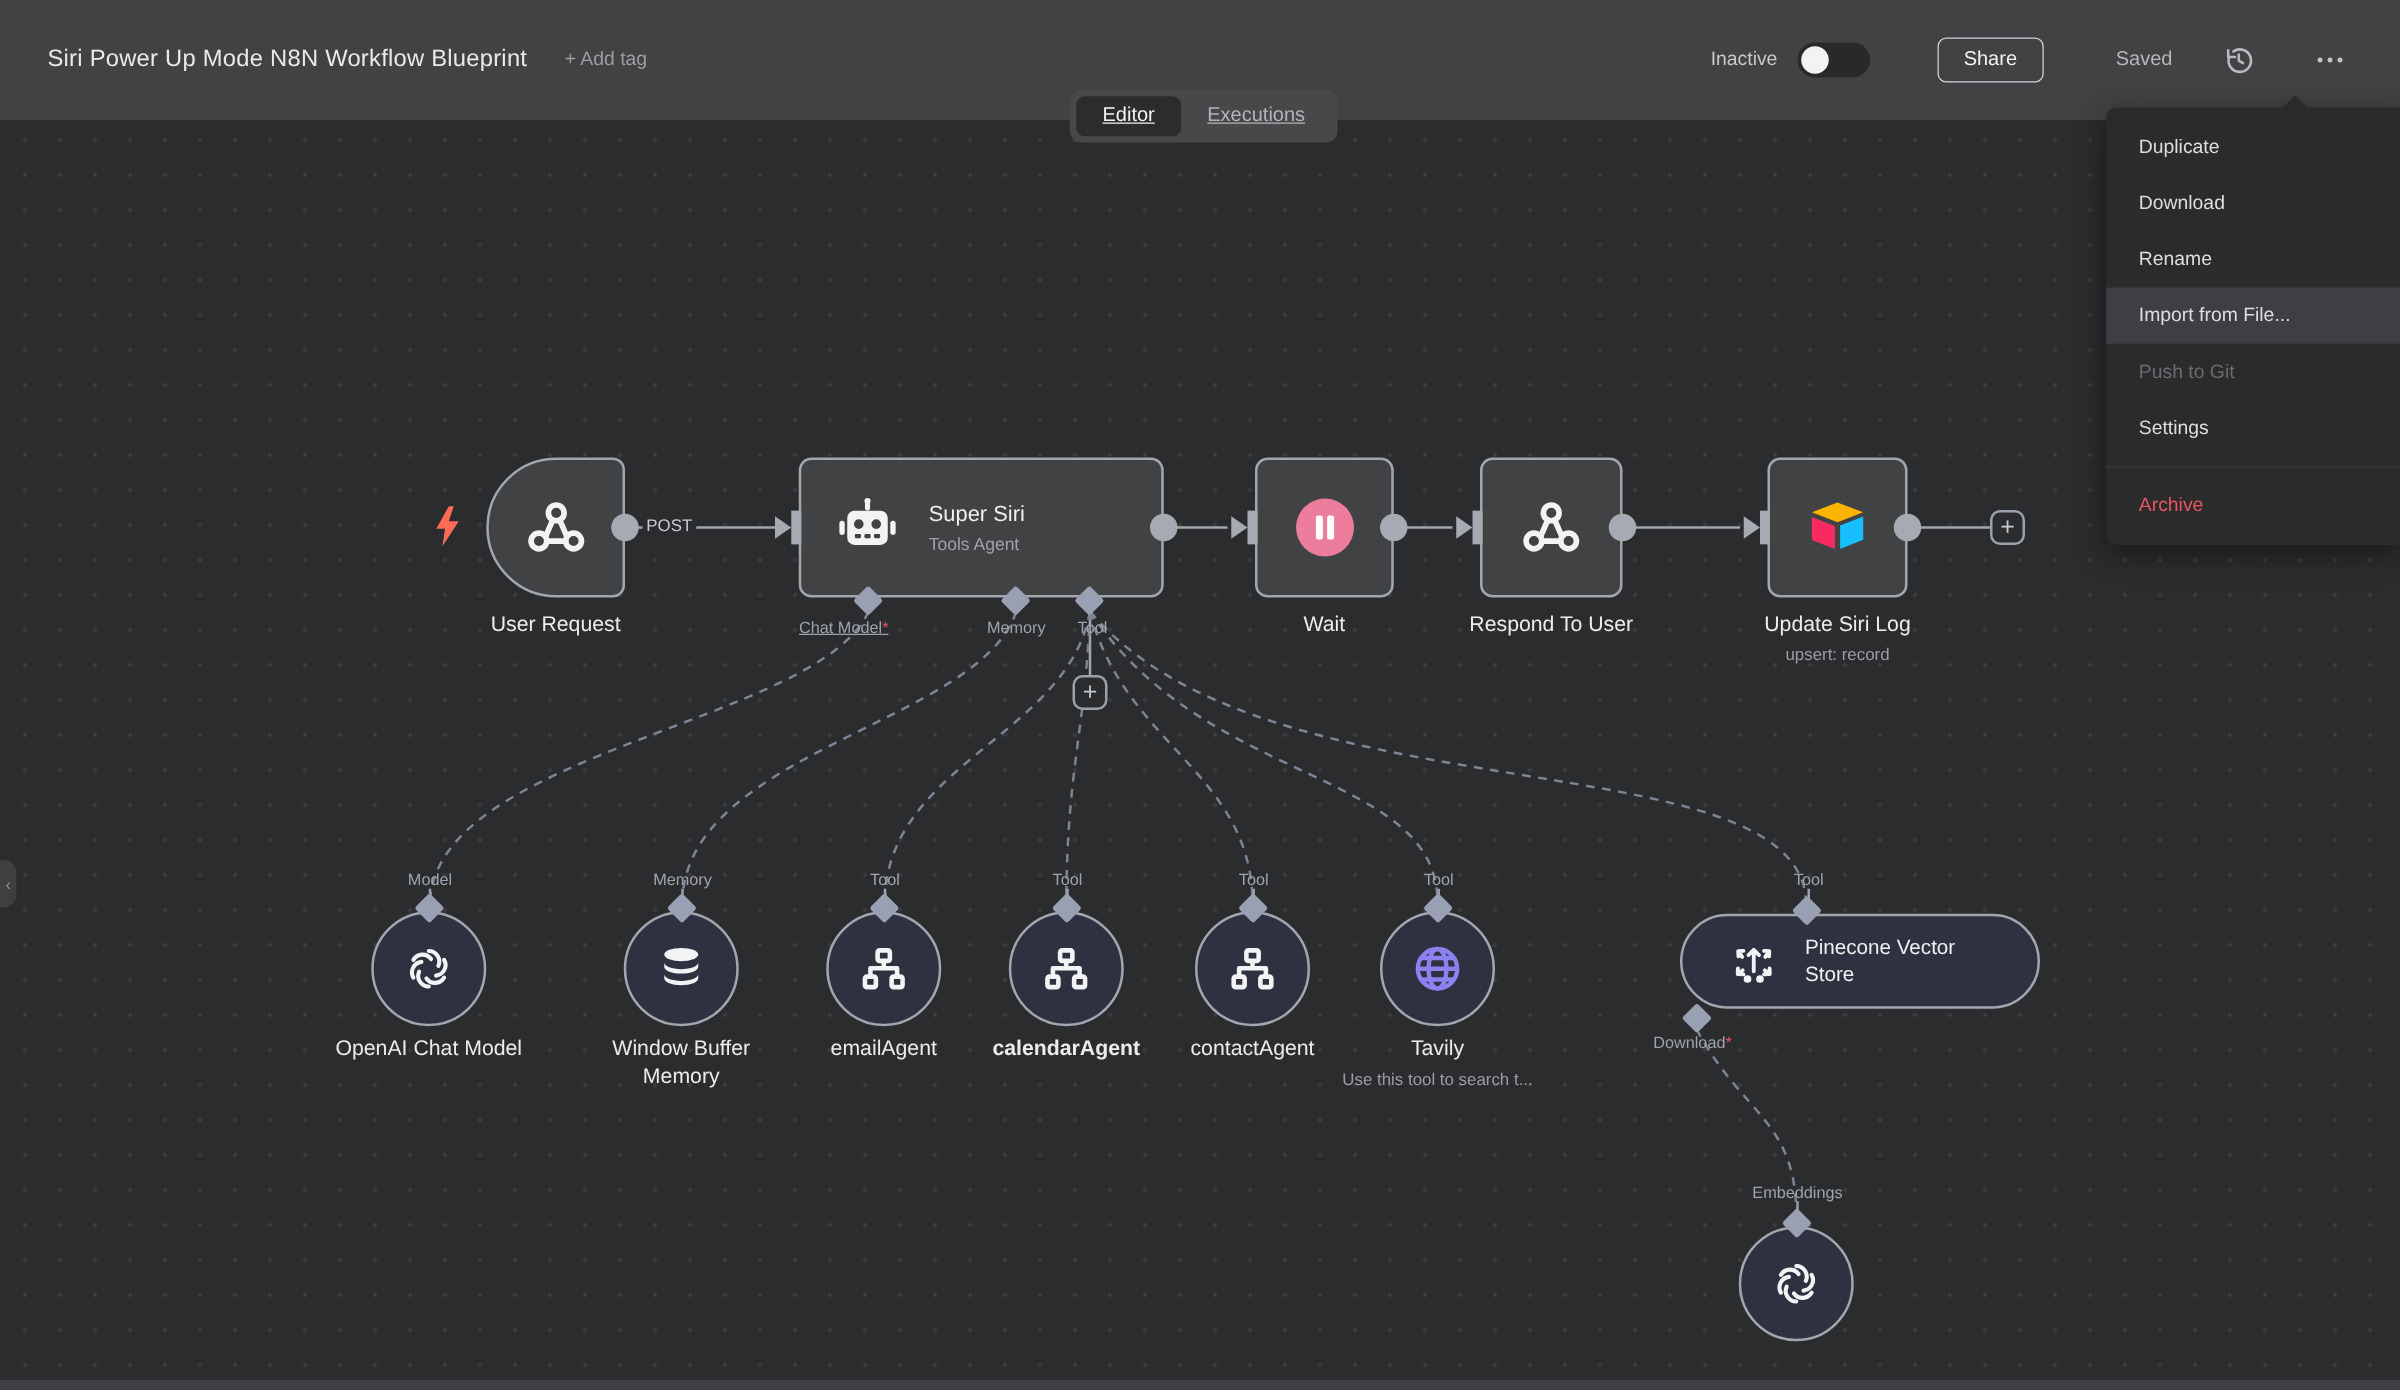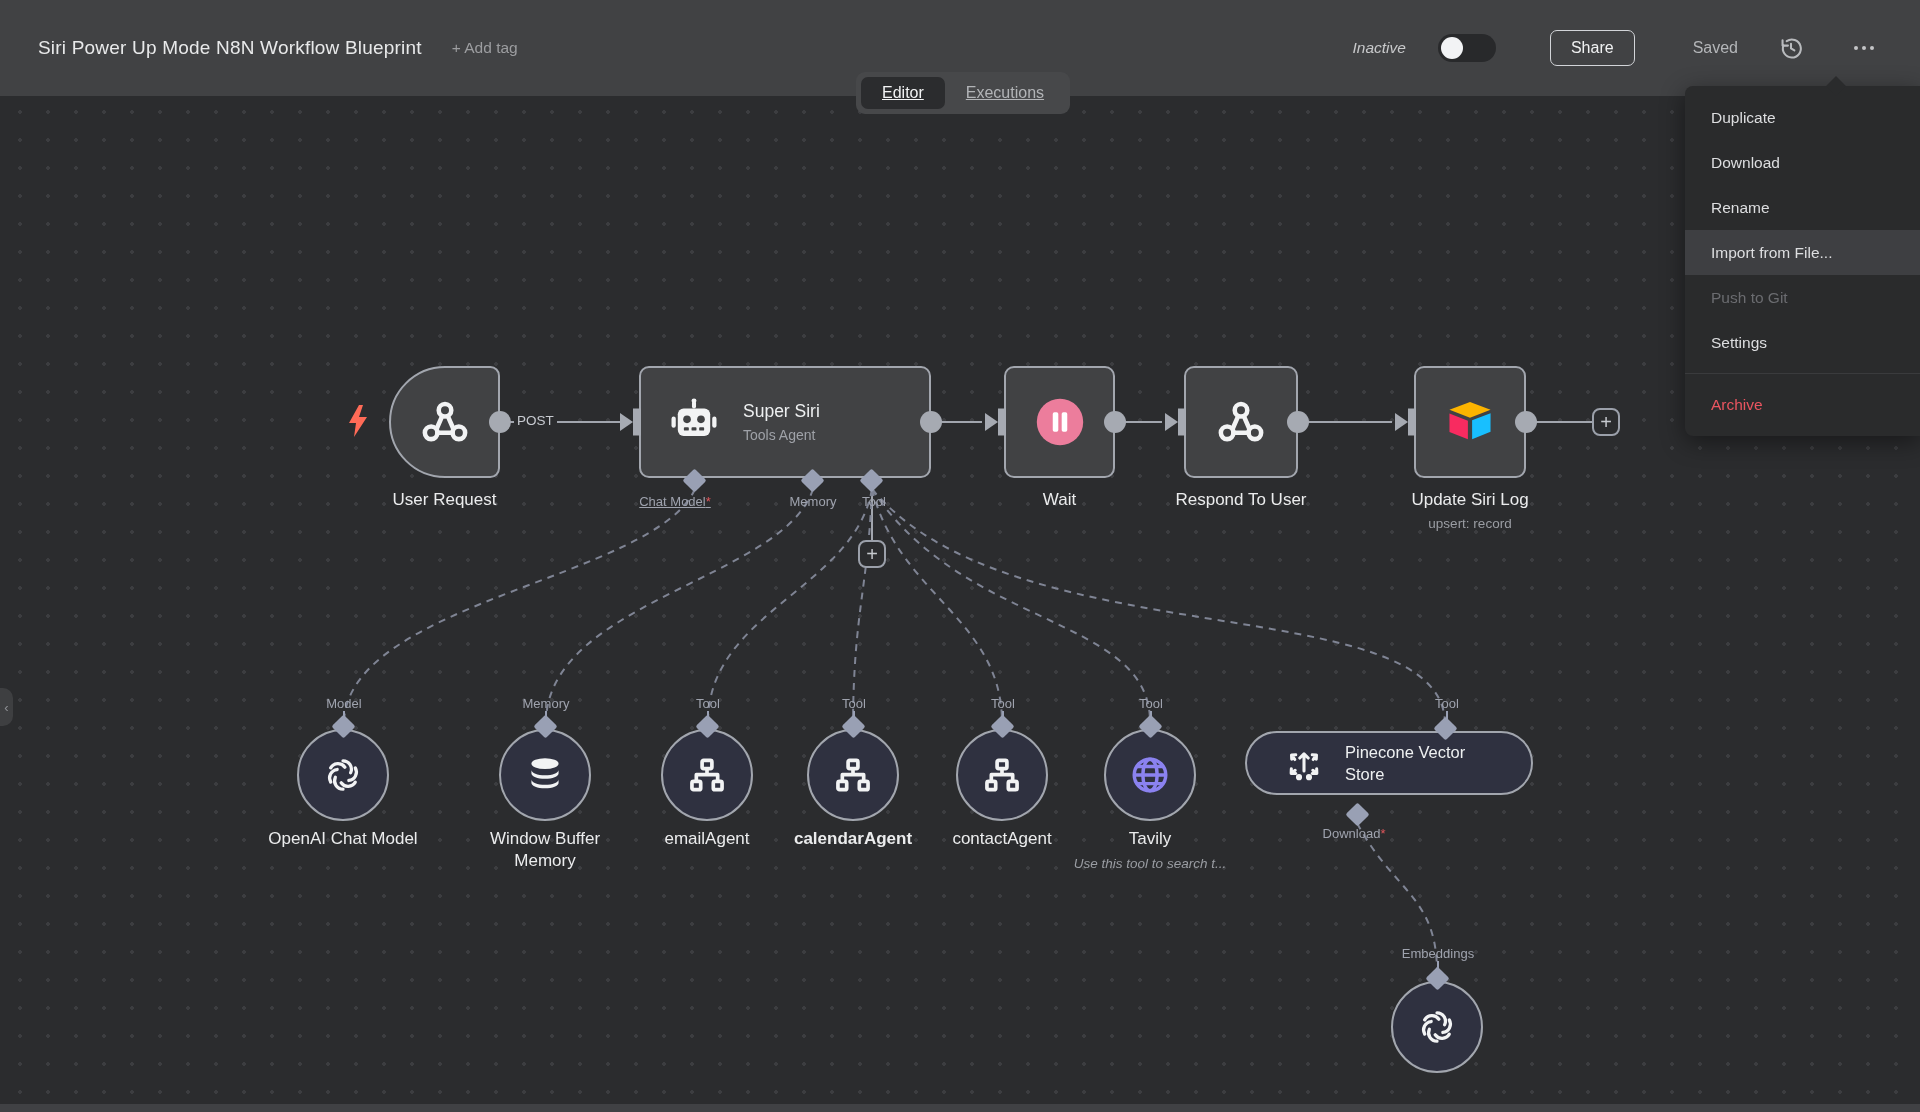--- a/index.html
+++ b/index.html
@@ -5,21 +5,21 @@
   * { margin:0; padding:0; box-sizing:border-box; }
   html,body { width:1920px; height:1112px; background:#2b2c2e; overflow:hidden;
     font-family:"Liberation Sans", sans-serif; }
 
   
   .topbar { position:absolute; left:0; top:0; width:1920px; height:96px;
     background:#414244; display:flex; align-items:center; padding:0 38px; z-index:20; }
   .wf-title { font-size:19px; color:#e8e9ea; font-weight:400; letter-spacing:.2px; }
   .add-tag { margin-left:30px; font-size:15.5px; color:#9c9da0; font-weight:500; cursor:pointer; }
   .topbar-right { margin-left:auto; display:flex; align-items:center; }
-  .status-label { font-size:15.5px; color:#c7c8ca; margin-right:32px;font-style:italic; }
+  .status-label { font-size:15.5px; color:#c7c8ca; margin-right:16px; }
   .toggle { width:58px; height:28px; border-radius:14px; background:#28292b; position:relative; cursor:pointer; }
   .toggle .knob { position:absolute; left:3px; top:3px; width:22px; height:22px; border-radius:50%; background:#f2f3f5; }
   .share-btn { margin-left:54px; border:1.5px solid #d2d4d8; border-radius:7px; padding:8px 20px;
     font-size:16px; color:#f0f1f2; background:transparent; cursor:pointer; }
   .saved-label { margin-left:58px; font-size:16px; color:#b4b6b9; }
   .history-btn { margin-left:38px; width:30px; height:30px; display:flex; align-items:center; justify-content:center; cursor:pointer; }
   .more-btn { margin-left:40px; width:36px; height:30px; display:flex; gap:3.5px; align-items:center; justify-content:center; cursor:pointer; }
   .more-btn i { width:4.5px; height:4.5px; border-radius:50%; background:#c3c4c7; }
 
   
@@ -78,24 +78,24 @@
   .plus-btn { position:absolute; width:28px; height:28px; border:2px solid #9ba0aa;
     border-radius:8px; background:#2b2c2e; color:#c6c9ce; display:flex; align-items:center;
     justify-content:center; font-size:20px; line-height:1; z-index:3; cursor:pointer; }
 
   .sub-circle { position:absolute; width:92px; height:92px; border-radius:50%;
     background:#2f3140; border:2px solid #a2a6ae; display:flex; align-items:center;
     justify-content:center; z-index:2; cursor:pointer; }
   .sub-label { position:absolute; transform:translateX(-50%); text-align:center;
     font-size:17px; color:#ebeced; font-weight:500; z-index:2; line-height:1.3; }
   .sub-sublabel { position:absolute; transform:translateX(-50%); font-size:13.5px;
-    color:#9a9da3; white-space:nowrap; z-index:2;font-style:italic; }
+    color:#9a9da3; white-space:nowrap; z-index:2; }
   .stem { position:absolute; width:2px; background:#99a0b4; z-index:2; }
 
-  .pill { position:absolute; left:1245px; top:635px; width:288px; height:64px;
+  .pill { position:absolute; left:1344px; top:635px; width:288px; height:76px;
     background:#2f3140; border:2px solid #a2a6ae; border-radius:42px; display:flex;
     align-items:center; padding-left:34px; z-index:2; cursor:pointer; }
   .pill-title { margin-left:18px; font-size:16.5px; color:#eef0f1; font-weight:500; line-height:1.35; width:150px; }
 
   .bolt { position:absolute; left:346px; top:308px; z-index:2; }
 
   .left-handle { position:absolute; left:0px; top:592px; width:13px; height:38px;
     background:#3e3f41; border-radius:0 10px 10px 0; color:#8d8f93; display:flex;
     align-items:center; justify-content:center; font-size:13px; z-index:4; cursor:pointer; }
   .bottom-strip { position:absolute; left:0; bottom:0; width:1920px; height:8px;

